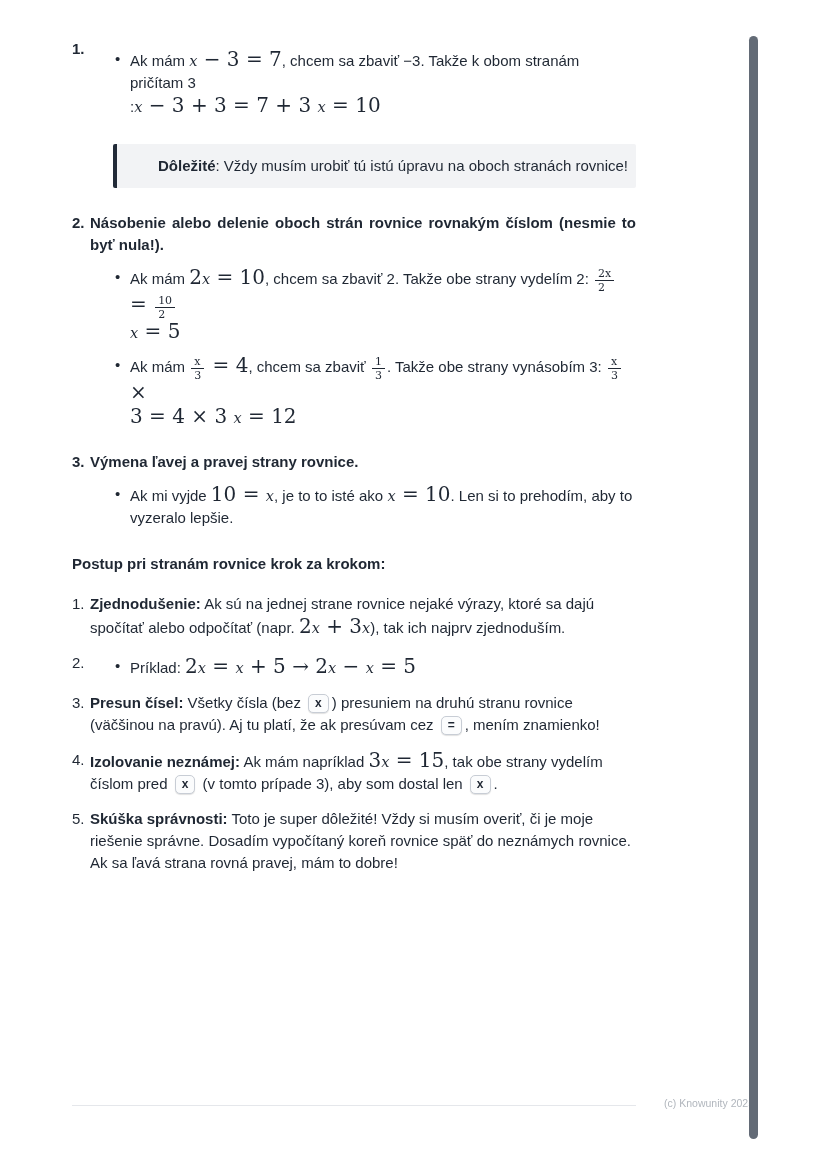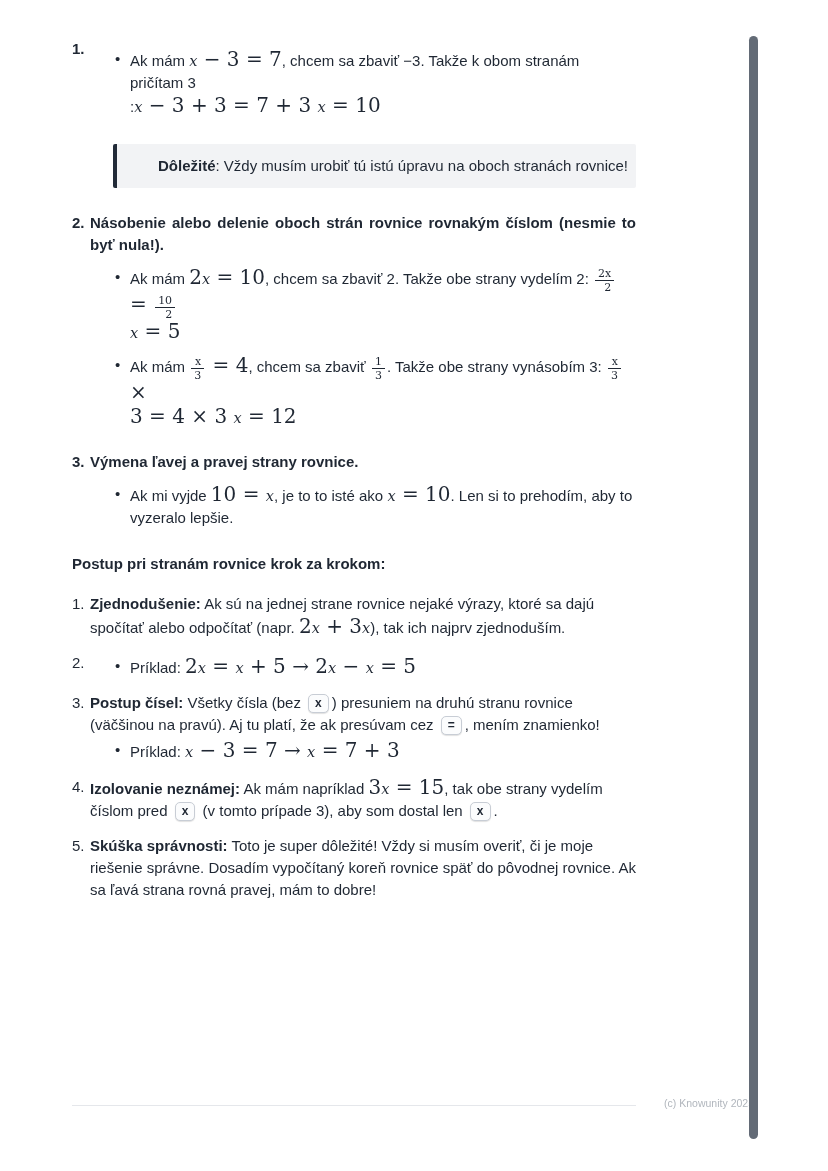--- a/index.html
+++ b/index.html
@@ -7,21 +7,21 @@
   body { background:#ffffff; font-family:"Liberation Sans", sans-serif; }
   .page { position:relative; width:828px; height:1171px; background:#ffffff; overflow:hidden; }
   .content { position:absolute; left:72px; top:38px; width:564px;
              font-size:15px; line-height:22px; color:var(--text,#1f2733); }
 
   
   .b { font-weight:700; }
   .i { }
   .mv { font-family:"DejaVu Serif", serif; font-style:italic; font-size:14.5px; }
   .mn { font-family:"DejaVu Serif", serif; font-size:20px; }
-  .frac { display:inline-block; text-align:right; vertical-align:-7px;
+  .frac { display:inline-block; text-align:left; vertical-align:-7px;
           font-family:"DejaVu Serif", serif; font-size:11px; line-height:11px; margin:0 2px; }
   .frac .fnum { display:block; padding:0 3px 1px; }
   .frac .fden { display:block; border-top:1px solid currentColor; padding:1px 3px 0; }
   .kbd { display:inline-block; padding:0 6px; border:1px solid var(--badge_border,#c8cdd5);
          border-radius:5px; background:var(--badge_bg,#fbfcfd);
          box-shadow:0 1px 1px rgba(0,0,0,.12);
          font-size:12px; font-weight:700; line-height:17px; vertical-align:1px;
          margin:0 3px; color:var(--text,#1f2733); }
 
   
@@ -116,38 +116,33 @@
           <ul class="bullets examples">
             <li>
                 <p><span class="i">Príklad</span>: <span class="mn">2</span><span class="mv">x</span><span class="mn"> = </span><span class="mv">x</span><span class="mn"> + 5 → 2</span><span class="mv">x</span><span class="mn"> − </span><span class="mv">x</span><span class="mn"> = 5</span></p>
               </li>
           </ul>
         </div>
       </li>
       <li class="row">
         <span class="marker">3.</span>
         <div class="body">
-          <p><span class="b">Postup čísel:</span> Všetky čísla (bez <span class="kbd">x</span>) presuniem na druhú stranu rovnice (väčšinou na pravú). Aj tu platí, že ak presúvam cez <span class="kbd">=</span>, mením znamienko!</p>
-          <ul class="bullets examples">
-            <li>
-                <p><span class="i">Príklad</span>: <span class="mv">x</span><span class="mn"> − 3 = 7 → </span><span class="mv">x</span><span class="mn"> = 7 + 3</span></p>
-              </li>
-          </ul>
+          <p><span class="b">Presun čísel:</span> Všetky čísla (bez <span class="kbd">x</span>) presuniem na druhú stranu rovnice (väčšinou na pravú). Aj tu platí, že ak presúvam cez <span class="kbd">=</span>, mením znamienko!</p>
         </div>
       </li>
       <li class="row">
         <span class="marker">4.</span>
         <div class="body">
             <p><span class="b">Izolovanie neznámej:</span> Ak mám napríklad <span class="mn">3</span><span class="mv">x</span><span class="mn"> = 15</span>, tak obe strany vydelím číslom pred <span class="kbd">x</span> (v tomto prípade 3), aby som dostal len <span class="kbd">x</span>.</p>
           </div>
       </li>
       <li class="row">
         <span class="marker">5.</span>
         <div class="body">
-            <p><span class="b">Skúška správnosti:</span> Toto je super dôležité! Vždy si musím overiť, či je moje riešenie správne. Dosadím vypočítaný koreň rovnice späť do <span class="i">pôvodnej</span> rovnice. Ak sa ľavá strana rovná pravej, mám to dobre!</p>
+            <p><span class="b">Skúška správnosti:</span> Toto je super dôležité! Vždy si musím overiť, či je moje riešenie správne. Dosadím vypočítaný koreň rovnice späť do <span class="i">neznámych</span> rovnice. Ak sa ľavá strana rovná pravej, mám to dobre!</p>
           </div>
       </li>
     </ol>
 
   </main>
 
   <hr class="divider">
   <div class="watermark">(c) Knowunity 2025</div>
   <div class="scrollbar"></div>
 </div>

